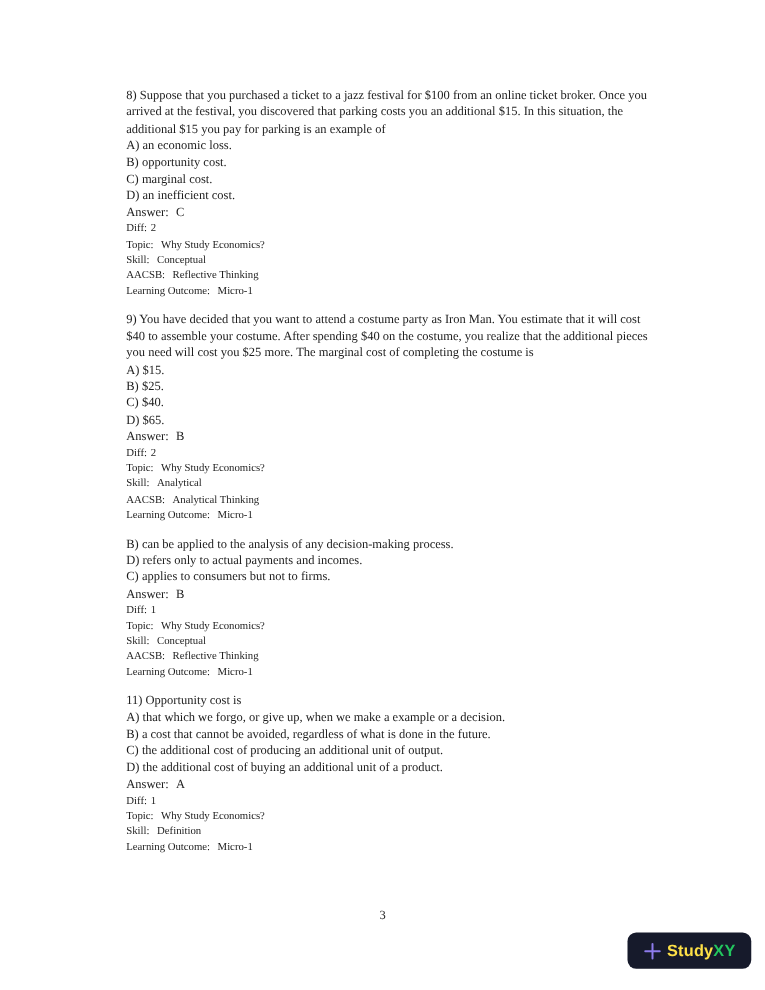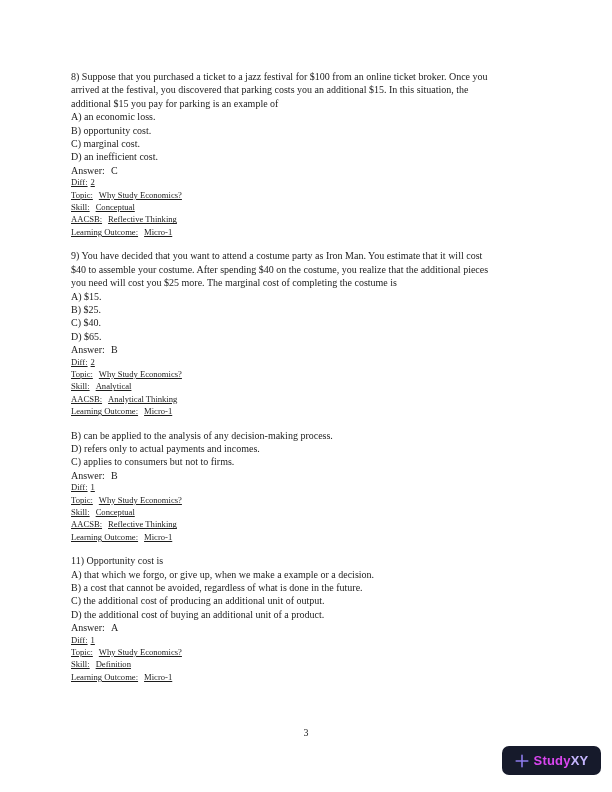--- a/index.html
+++ b/index.html
@@ -16,22 +16,23 @@
   .content {
     position: absolute;
     left: 71px; top: 70px;
     width: 475px;
   }
   .question { margin-bottom: 11px; }
   .line {
     font-size: 10px;
     line-height: 13.4px;
     white-space: nowrap;
+    margin-left: 30px;
   }
-  .meta { margin-top: -1px; text-decoration: underline; }
+  .meta { margin-top: -1px; }
   .meta .line {
     font-size: 8.6px;
     line-height: 12.4px;
   }
   .v { margin-left: 6px; }
   .tight { margin-left: 3px; }
   .page-number {
     position: absolute;
     left: 0; right: 0;
     top: 726px;
@@ -52,22 +53,22 @@
     gap: 5px;
     font-family: "Liberation Sans", sans-serif;
     cursor: pointer;
   }
   .logo .plus { display: flex; align-items: center; }
   .logo .wordmark {
     font-size: 13px;
     font-weight: 700;
     letter-spacing: 0.2px;
   }
-  .logo .word-main { color: #d946ef; }
-  .logo .word-accent { color: #c4b5fd; }
+  .logo .word-main { color: #fde047; }
+  .logo .word-accent { color: #22c55e; }
 </style>
 </head>
 <body>
 
 <div class="page">
   <div class="content">
 
     <div class="question">
       <div class="line">8) Suppose that you purchased a ticket to a jazz festival for $100 from an online ticket broker. Once you</div>
       <div class="line">arrived at the festival, you discovered that parking costs you an additional $15. In this situation, the</div>

